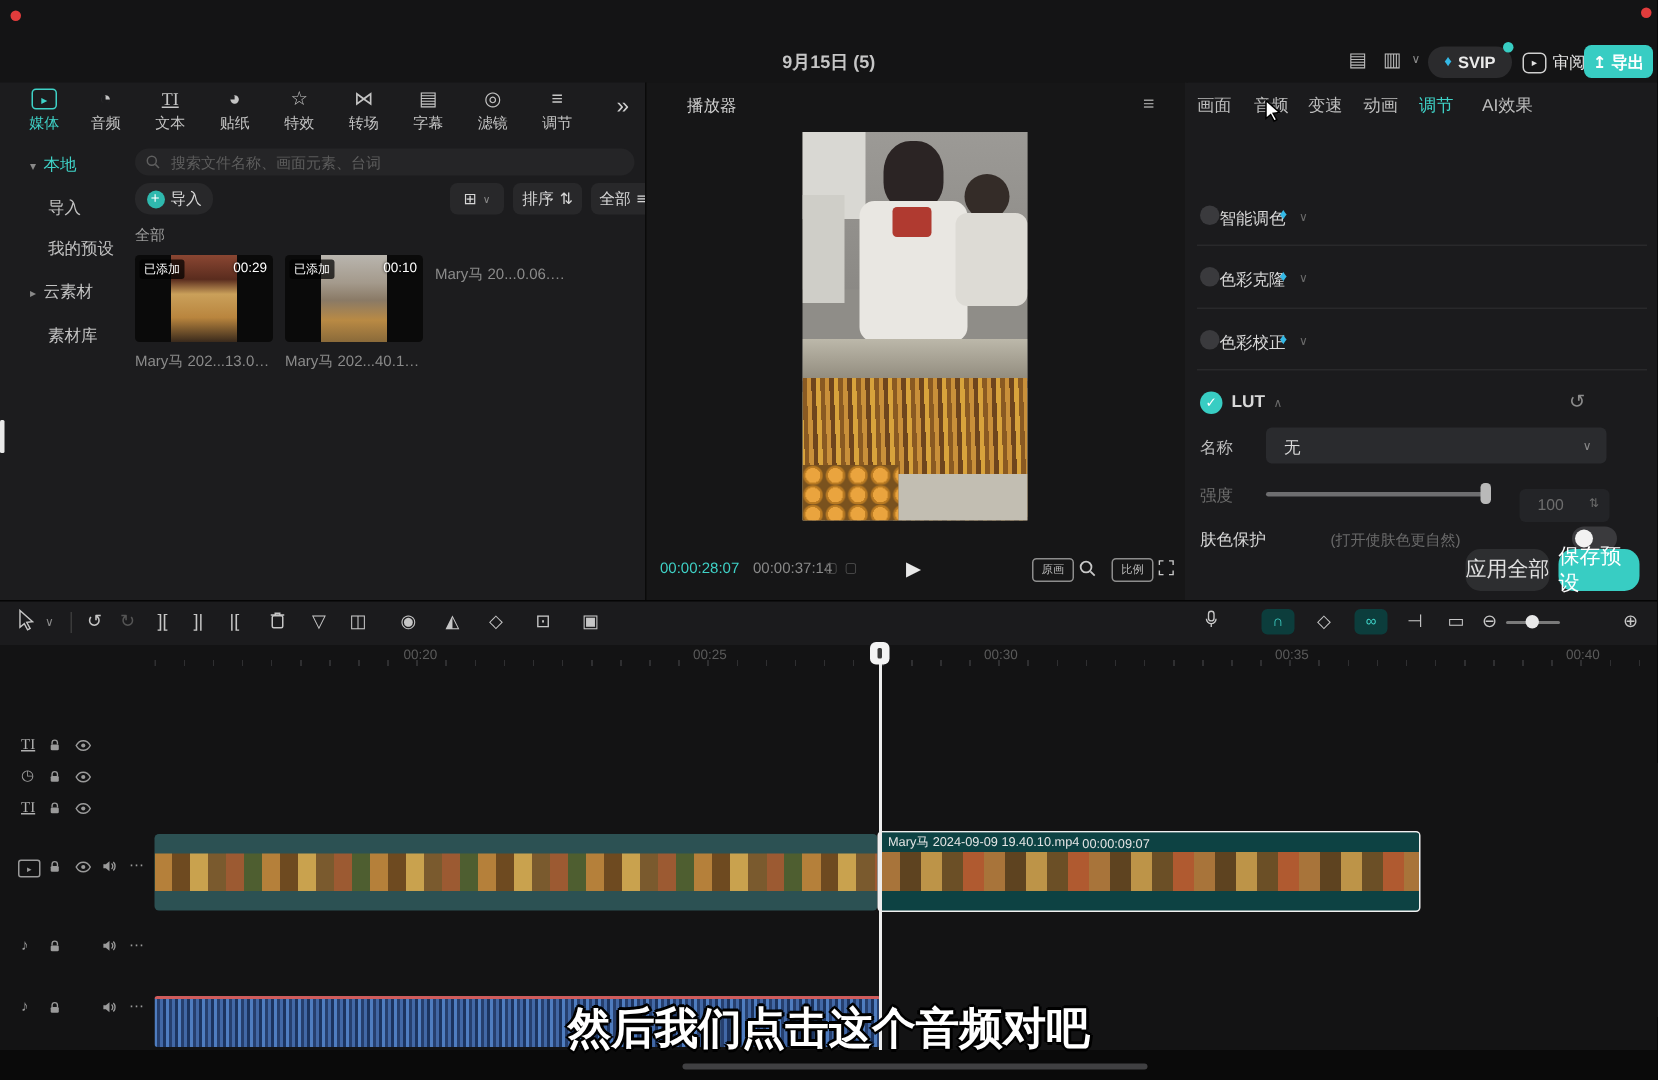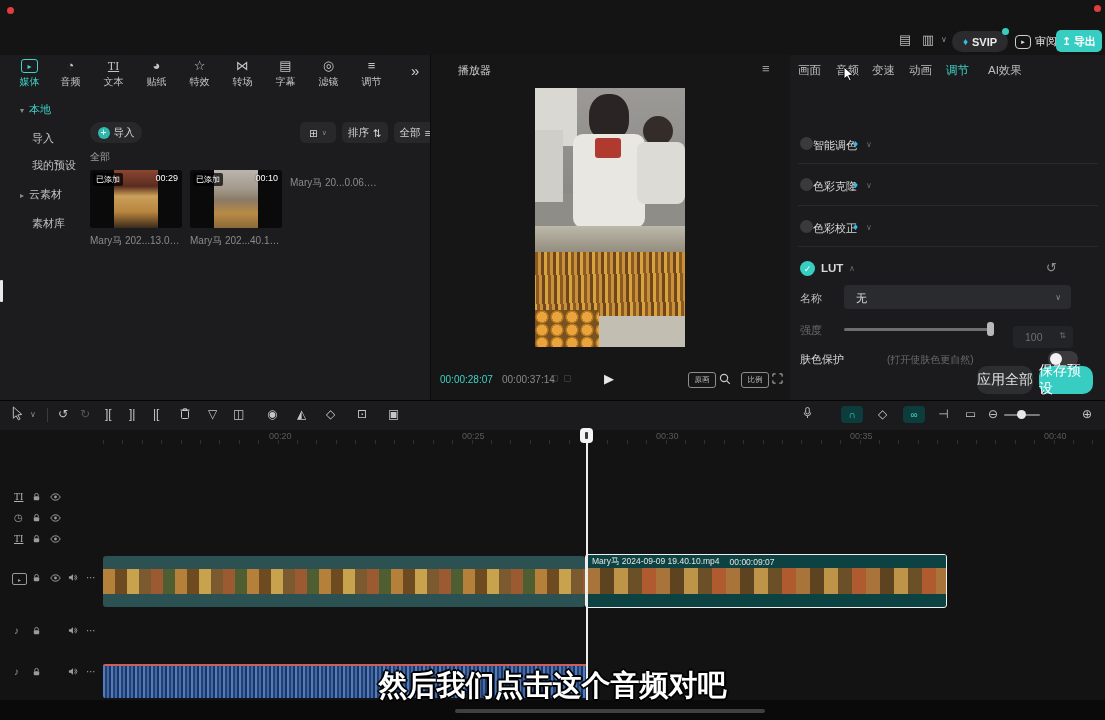--- a/index.html
+++ b/index.html
@@ -82,21 +82,21 @@
   .ruler-ticks{position:absolute;left:103px;top:440px;width:1002px;height:4px;
     background:repeating-linear-gradient(90deg,#2f2f31 0 1px,transparent 1px 19.4px);}
   .rlabel{position:absolute;top:431px;font-size:9px;color:#5a5a5a;}
   .trk-ic{position:absolute;color:#9a9a9a;font-size:10px;}
   .clipA{position:absolute;left:103px;top:556px;width:482px;height:51px;background:#2c5153;border-radius:3px;overflow:hidden;}
   .clipB{position:absolute;left:585px;top:554px;width:362px;height:54px;background:#0d4243;border:1.5px solid #f0f0f0;border-radius:3px;overflow:hidden;box-sizing:border-box;}
   .stripA{position:absolute;left:0;top:13px;width:100%;height:25px;
     background:repeating-linear-gradient(90deg,#b5803a 0 12px,#6e4a20 12px 24px,#c9a24e 24px 36px,#7a5a2e 36px 48px,#9c5a32 48px 60px,#4e5e30 60px 72px);}
   .stripB{position:absolute;left:0;top:13px;width:100%;height:26px;
     background:repeating-linear-gradient(90deg,#a8743a 0 14px,#5e4320 14px 28px,#bd9448 28px 42px,#6b4f26 42px 56px,#b05a30 56px 70px);}
-  .clip-label{position:absolute;left:0;top:0;width:100%;height:13px;background:#0d4243;display:flex;align-items:center;gap:10px;
+  .clip-label{position:absolute;left:0;top:0;width:100%;height:13px;background:#0d4243;display:flex;align-items:center;gap:2px;
     padding-left:6px;font-size:8.5px;color:#e4e4e4;box-sizing:border-box;white-space:nowrap;}
   .waveform{position:absolute;left:103px;top:664px;width:484px;height:34px;border-radius:2px;
     background:linear-gradient(#d05c5c 0 2px,rgba(0,0,0,0) 2px),
     repeating-linear-gradient(90deg,#4f7dc0 0 2px,#263f6e 2px 4px,#4268a6 4px 6px,#1c3460 6px 8px);}
   .playhead-line{position:absolute;left:586px;top:430px;width:2px;height:270px;background:#ededed;z-index:6;}
   .playhead-head{position:absolute;left:580px;top:428px;width:13px;height:15px;background:#f4f4f4;border-radius:4px;z-index:7;}
   .playhead-head i{position:absolute;left:5px;top:4px;width:3px;height:7px;background:#3a3a3a;border-radius:1px;}
   .subtitle{position:absolute;left:0;top:666px;width:1105px;text-align:center;z-index:8;font-size:29px;font-weight:bold;color:#fff;
     text-shadow:-2px 0 #000,2px 0 #000,0 -2px #000,0 2px #000,-1px -1px #000,1px 1px #000,1px -1px #000,-1px 1px #000;}
   .bottombar{left:0;top:700px;width:1105px;height:20px;background:#0a0a0a;}
@@ -104,20 +104,21 @@
   .resize-handle{position:absolute;left:0;top:280px;width:3px;height:22px;background:#e9e9e9;border-radius:1px;}
   svg{display:block;}
 </style>
 </head>
 <body>
 
 <div id="app">
 
   <div class="abs topbar">
     <span class="reddot" style="left:7px;top:7px"></span>
+    <div class="tb-title">9月15日 (5)</div>
     <span class="tb-ic" style="left:899px">▤</span>
     <span class="tb-ic" style="left:922px">▥</span>
     <span class="tb-ic" style="left:941px;top:35px;font-size:8px;color:#8a8a8a">∨</span>
     <div class="svip-btn">
       <span class="svip-diamond">♦</span>
       <span>SVIP</span>
       <span class="svip-dot"></span>
     </div>
     <div class="review-btn">
       <span class="rv-ic">▸</span>
@@ -179,20 +180,27 @@
   <div class="nav-item" style="left:32px;top:158px">
     <span>我的预设</span>
   </div>
   <div class="nav-item" style="left:20px;top:187px">
     <span class="caret">▸</span><span>云素材</span>
   </div>
   <div class="nav-item" style="left:32px;top:216px">
     <span>素材库</span>
   </div>
 
+  <div class="search">
+    <svg class="abs" style="left:7px;top:4px" width="10" height="10" viewBox="0 0 10 10">
+        <circle cx="4.2" cy="4.2" r="3" fill="none" stroke="#5f5f5f"></circle>
+        <line x1="6.6" y1="6.6" x2="9" y2="9" stroke="#5f5f5f"></line>
+      </svg>
+    <input placeholder="搜索文件名称、画面元素、台词" style="">
+  </div>
   <div class="pillbtn" style="left:90px;width:52px;border-radius:10px">
     <span class="plus-circle">+</span>
     <span>导入</span>
   </div>
   <div class="pillbtn" style="left:300px;width:36px">
     <span>⊞</span>
     <span style="font-size:7px;color:#8a8a8a">∨</span>
   </div>
   <div class="pillbtn" style="left:342px;width:46px">
     <span>排序</span>

